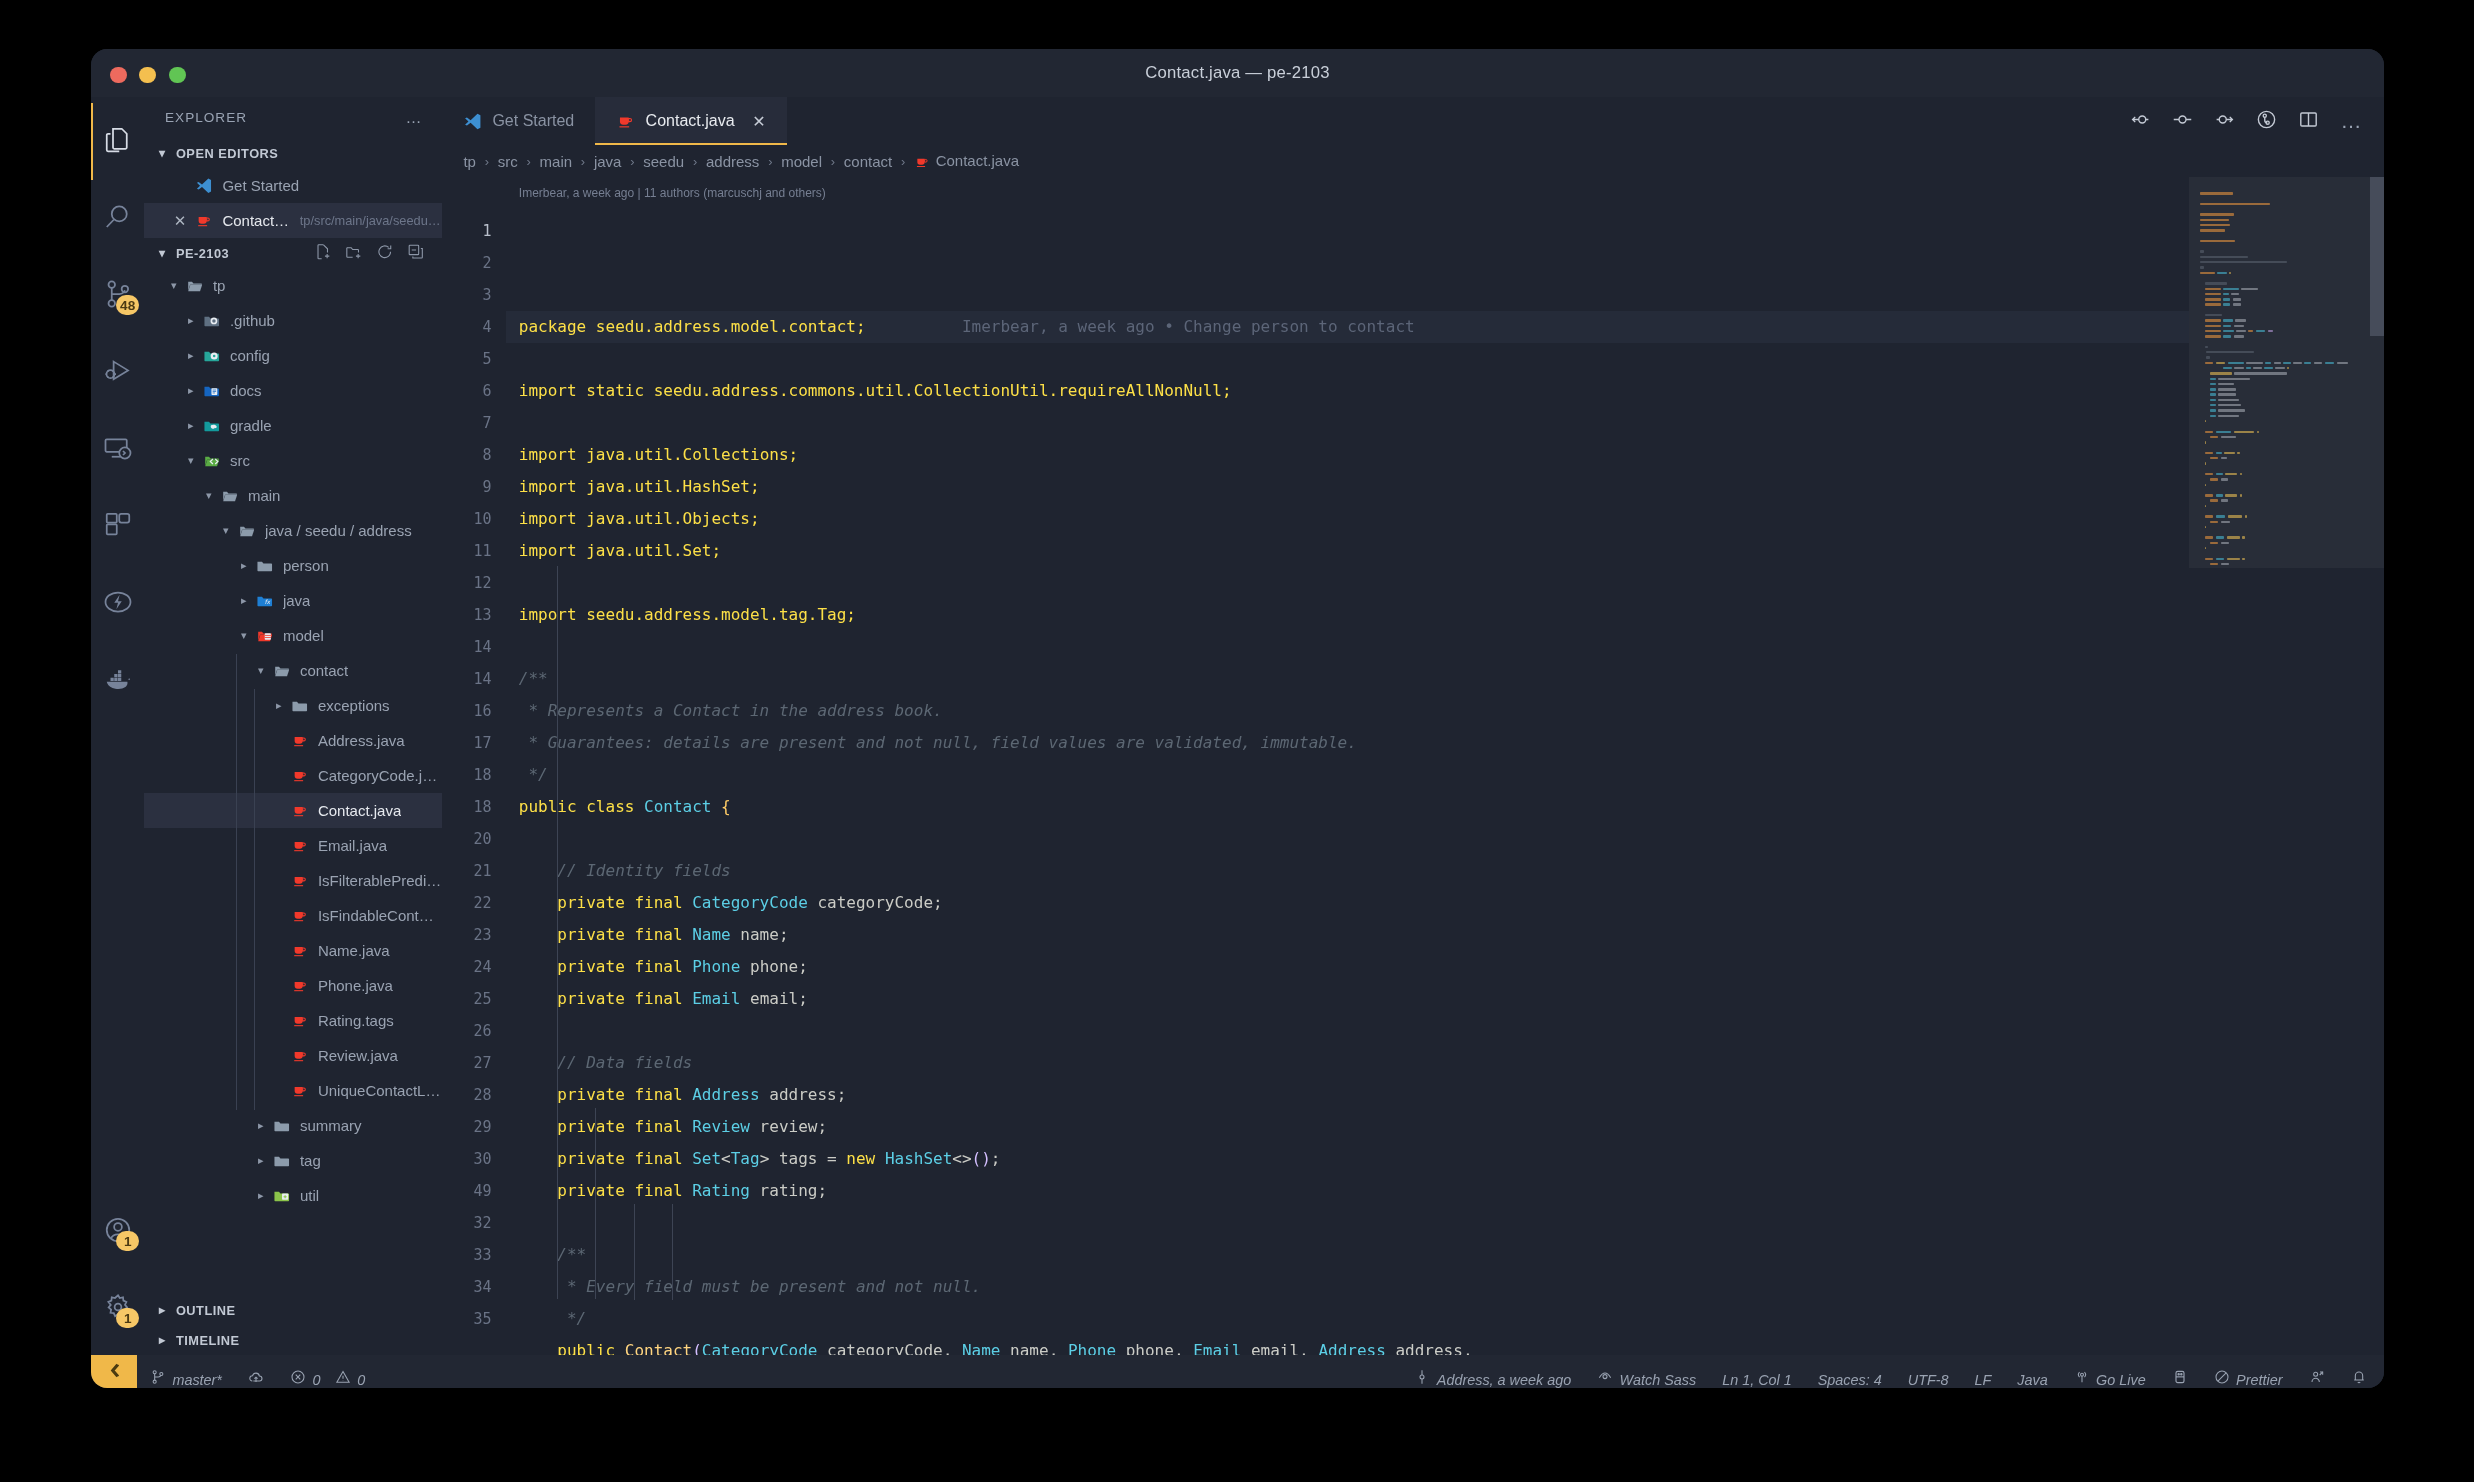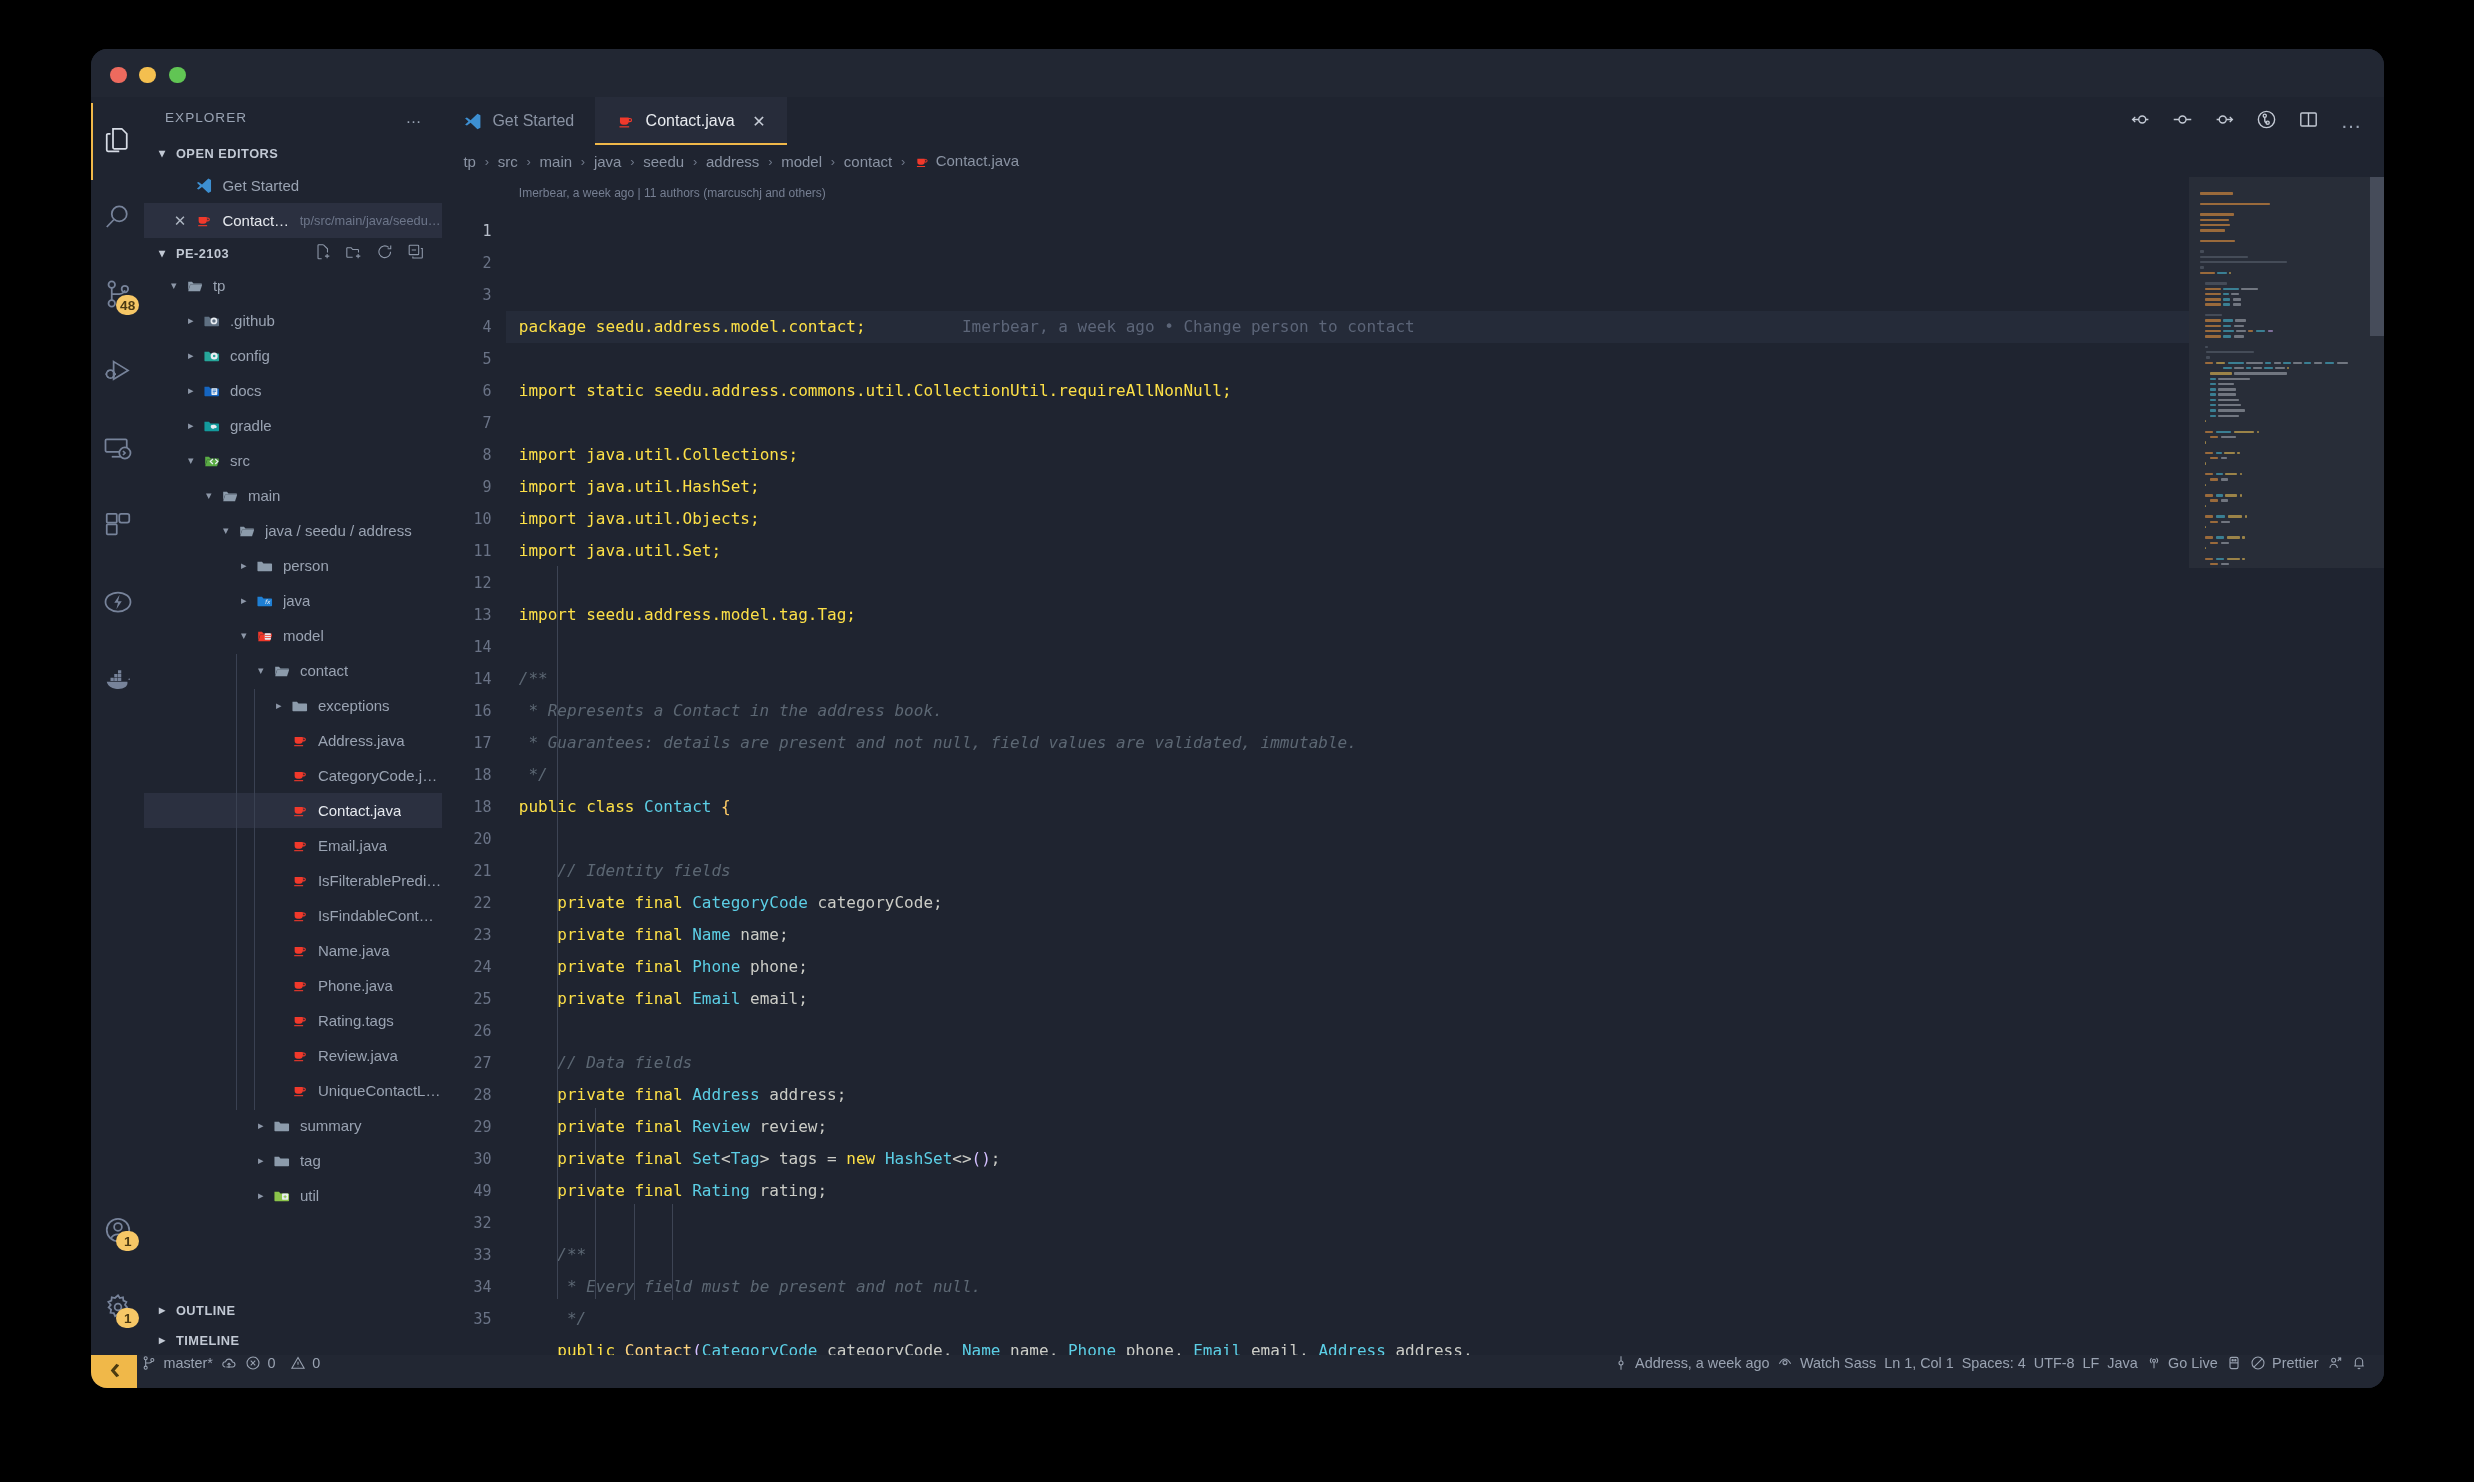--- a/index.html
+++ b/index.html
@@ -246,38 +246,39 @@
     display: flex; align-items: center;
     font-size: 14.4px; color: #9aa3b2;
   }
   #remote {
     background: #f0b849; color: #4a3a10;
     height: 33px; width: 46px;
     display: flex; align-items: center; justify-content: center;
   }
   #remote svg { width: 21px; height: 21px; }
   .sb-item {
-    display: flex; align-items: flex-start; gap: 6.4px;
-    padding: 0 4px; height: 33px;
+    display: flex; align-items: flex-end; gap: 6.4px;
+    padding: 0 13px; height: 33px; font-style: italic;
   }
   .sb-item svg { width: 16px; height: 16px; }
   .sb-spacer { flex: 1; }
 </style>
 </head>
 <body>
 
 <div id="desktop">
   <div id="window">
 
     <div id="titlebar">
       <div class="traffic">
         <div class="tl red"></div>
         <div class="tl yellow"></div>
         <div class="tl green"></div>
       </div>
+      <div id="title-text">Contact.java — pe-2103</div>
     </div>
 
     <div id="body-row">
 
       <div id="activitybar">
 
         <div class="act active">
           <span>
             <svg viewBox="0 0 24 24" fill="none" stroke="currentColor" stroke-width="1.4">
               <path d="M9 3h6l4 4v11a1 1 0 0 1-1 1h-9a1 1 0 0 1-1-1V3z"></path>

